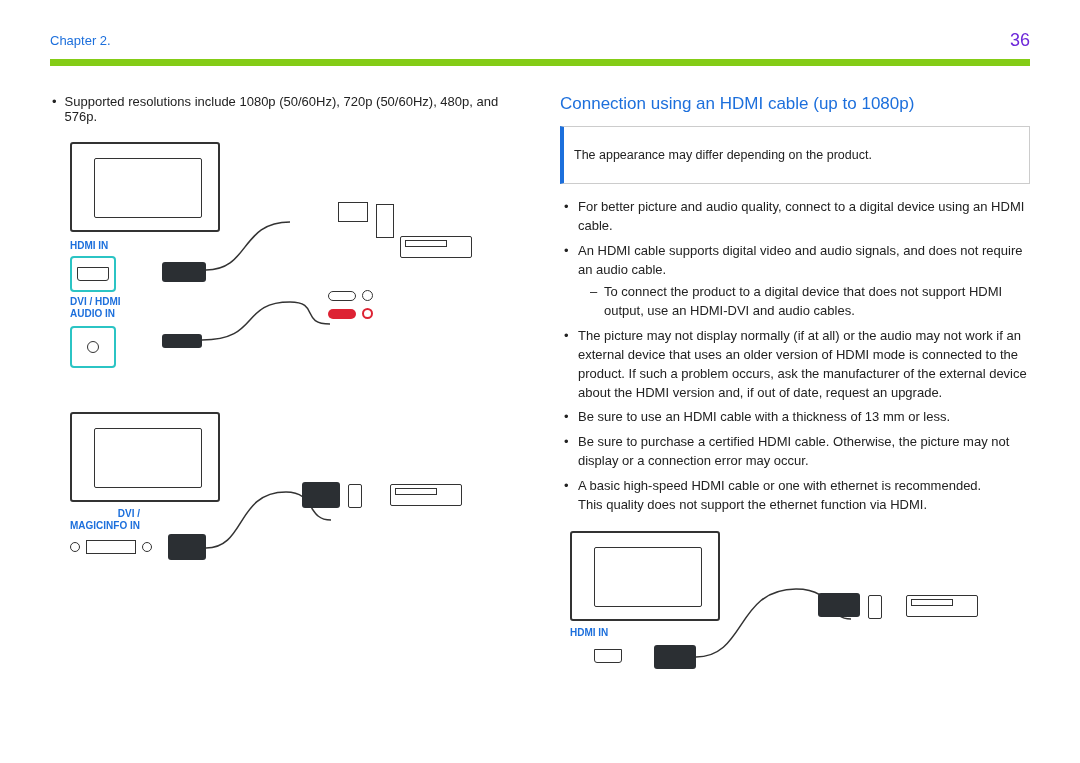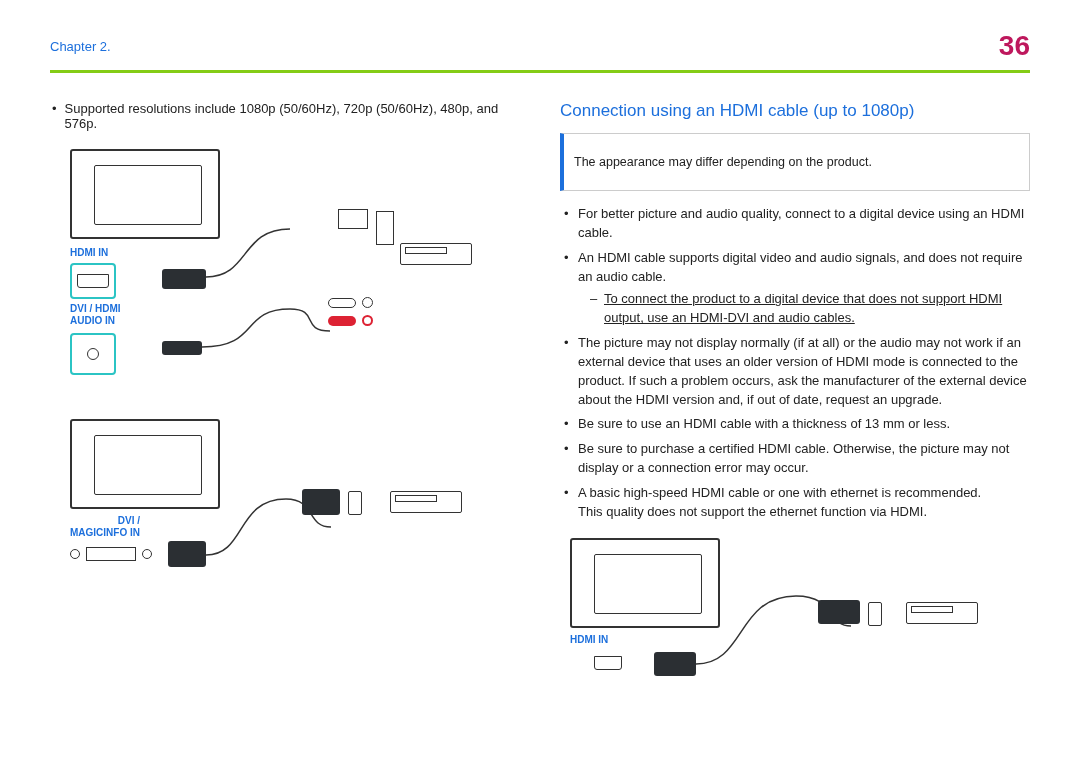--- a/index.html
+++ b/index.html
@@ -10,43 +10,43 @@
     background: #fff;
     color: #222;
     position: relative;
     padding: 30px 50px;
     font-size: 13px;
   }
   .header {
     display: flex;
     justify-content: space-between;
     align-items: center;
-    border-bottom: 3px solid #84cc16;
+    border-bottom: 7px solid #84cc16;
     padding-bottom: 8px;
     margin-bottom: 28px;
   }
   .chapter { color: #1c6fdc; font-size: 13px; }
-  .pagenum { color: #be185d; font-size: 28px; font-weight: 700; }
+  .pagenum { color: #6d28d9; font-size: 18px; font-weight: 400; }
   .columns { display: flex; gap: 40px; }
   .col { flex: 1; }
   .bullet-row { display: flex; margin-bottom: 18px; }
   .bullet-row .dot { margin: 0 8px 0 2px; }
   .section-title { color: #1c6fdc; font-size: 17px; margin-bottom: 12px; }
   .note-box {
     border: 1px solid #ccc;
     border-left: 4px solid #1c6fdc;
     padding: 21px 10px;
     margin-bottom: 14px;
     font-size: 12.5px;
   }
   ul.bullets { list-style: none; padding-left: 4px; }
   ul.bullets > li { margin-bottom: 6px; line-height: 1.45; position: relative; padding-left: 14px; }
   ul.bullets > li::before { content: "•"; position: absolute; left: 0; top: 0; }
   ul.sub { list-style: none; padding-left: 12px; margin-top: 4px; }
-  ul.sub > li { position: relative; padding-left: 14px; line-height: 1.45; text-decoration: underline; }
+  ul.sub > li { position: relative; padding-left: 14px; line-height: 1.45; }
   ul.sub > li::before { content: "–"; position: absolute; left: 0; top: 0; }
   .port-label { color: #1c6fdc; font-size: 10px; font-weight: 700; line-height: 1.2; }
   .diagram { position: relative; }
   
   .monitor {
     width: 150px; height: 90px; border: 2px solid #333; border-radius: 3px; position: relative; background: #fff;
   }
   .monitor::after {
     content: ""; position: absolute; left: 22px; top: 14px; width: 106px; height: 58px; border: 1.5px solid #333; border-radius: 2px;
   }

